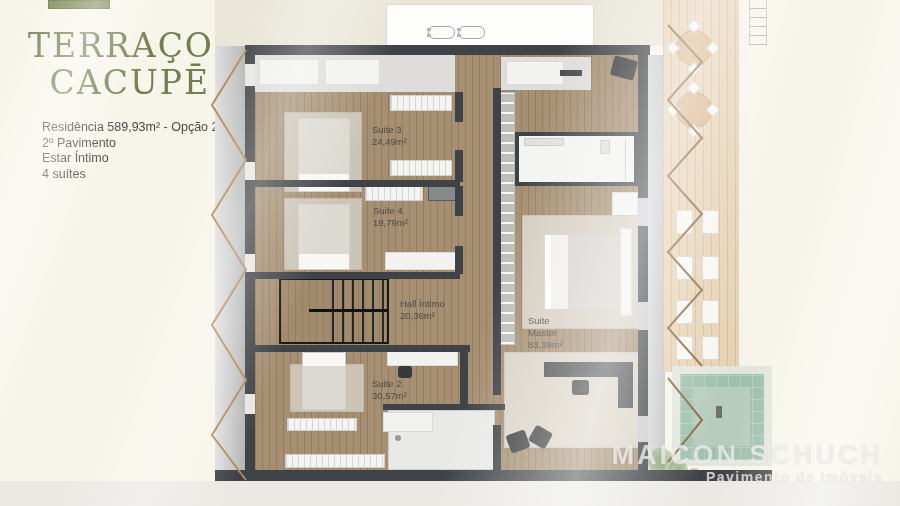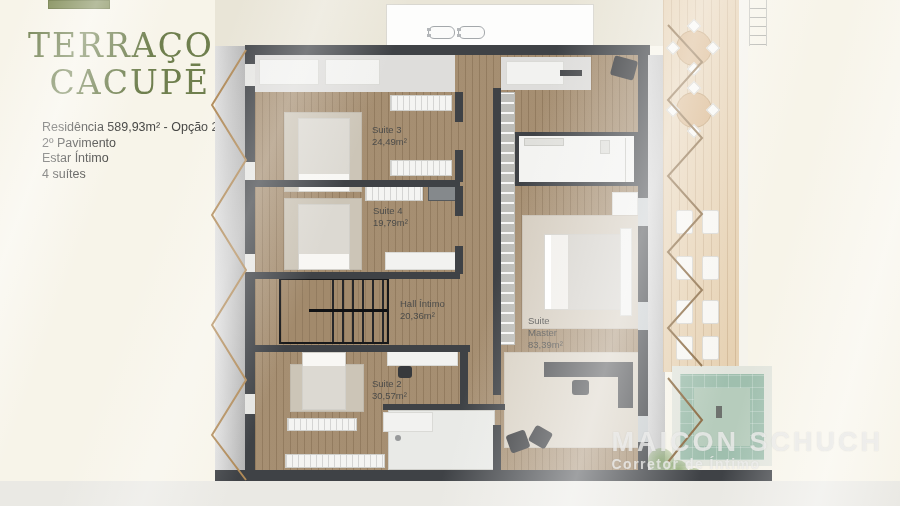--- a/index.html
+++ b/index.html
@@ -62,21 +62,21 @@
   .chair-dark{background:#37393c;border-radius:3px;}
   .bath{background:#f3f3f1;border:4px solid #3f4246;box-sizing:border-box;}
   .fixture{background:#e0e0dc;border:1px solid #cbcbc6;box-sizing:border-box;}
   .bath2{background:#e9eae7;border:1px solid #cfcfca;box-sizing:border-box;}
   
   .room-label{font-size:9.5px;line-height:12px;color:#4c4c4a;white-space:pre-line;z-index:30;}
   
   .dim{left:749px;top:0;width:16px;height:46px;border-left:1px solid #bcbcb8;border-right:1px solid #bcbcb8;
     background:repeating-linear-gradient(180deg,rgba(0,0,0,0) 0 8px,#a3a39f 8px 9px);opacity:.8;}
   
-  .watermark{right:17px;top:428px;color:rgba(255,255,255,.62);z-index:50;
+  .watermark{right:17px;top:441px;text-align:right;color:rgba(255,255,255,.62);z-index:50;
     text-shadow:0 0 1px rgba(170,170,165,.5);}
   .watermark .wm-name{font-size:27px;font-weight:bold;letter-spacing:3px;line-height:28px;}
   .watermark .wm-sub{font-size:14px;font-weight:bold;letter-spacing:1.5px;line-height:16px;}
   .footer-band{left:0;top:481px;width:900px;height:25px;background:#eae9e4;}
   .streaks{inset:0;pointer-events:none;z-index:40;background:
     linear-gradient(110deg,rgba(255,255,255,0) 2%,rgba(255,255,255,.45) 9%,rgba(255,255,255,0) 16%),
     linear-gradient(110deg,rgba(255,255,255,0) 22%,rgba(255,255,255,.30) 30%,rgba(255,255,255,0) 38%),
     linear-gradient(105deg,rgba(255,255,255,0) 55%,rgba(255,255,255,.5) 68%,rgba(255,255,255,0) 80%),
     linear-gradient(105deg,rgba(255,255,255,0) 82%,rgba(255,255,255,.45) 92%,rgba(255,255,255,0) 100%);}
   .zz{position:absolute;left:0;top:0;z-index:12;pointer-events:none;}
@@ -226,16 +226,16 @@
   <div class="abs room-label" style="left:372px;top:378px;">Suite 2
 30,57m²</div>
   <div class="abs room-label" style="left:528px;top:315px;">Suite
 Master
 83,39m²</div>
 
   <div class="abs footer-band"></div>
   <div class="abs streaks"></div>
   <div class="abs watermark">
     <div class="wm-name">MAICON SCHUCH</div>
-    <div class="wm-sub">Corretor de Íntimo</div>
+    <div class="wm-sub">Pavimento de Imóveis</div>
   </div>
 
 </div>
 
 </body></html>

